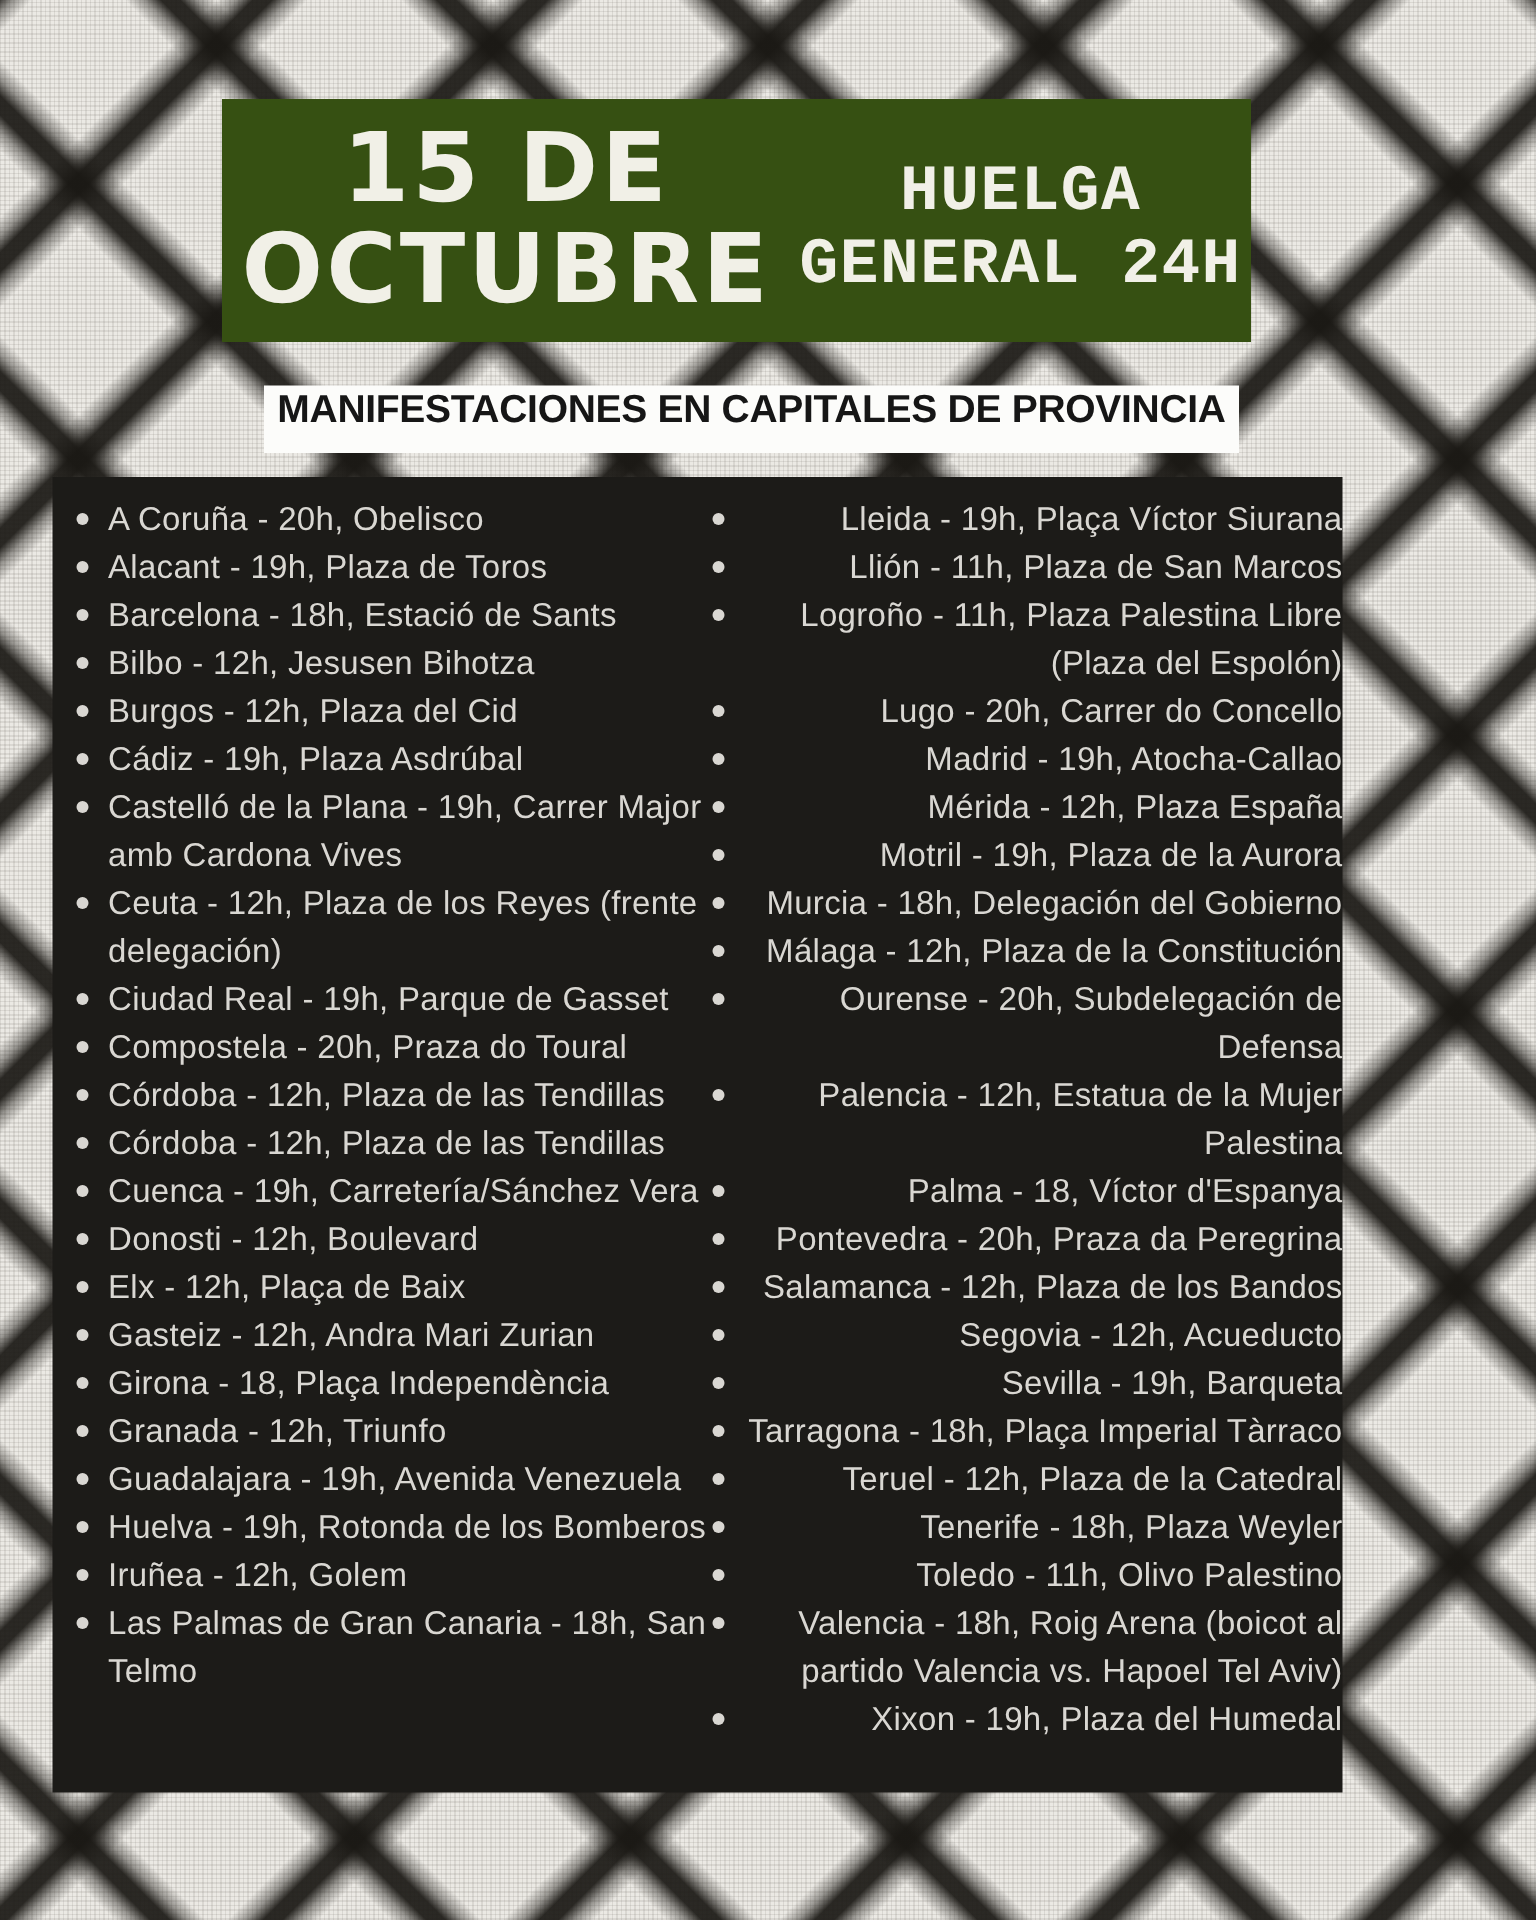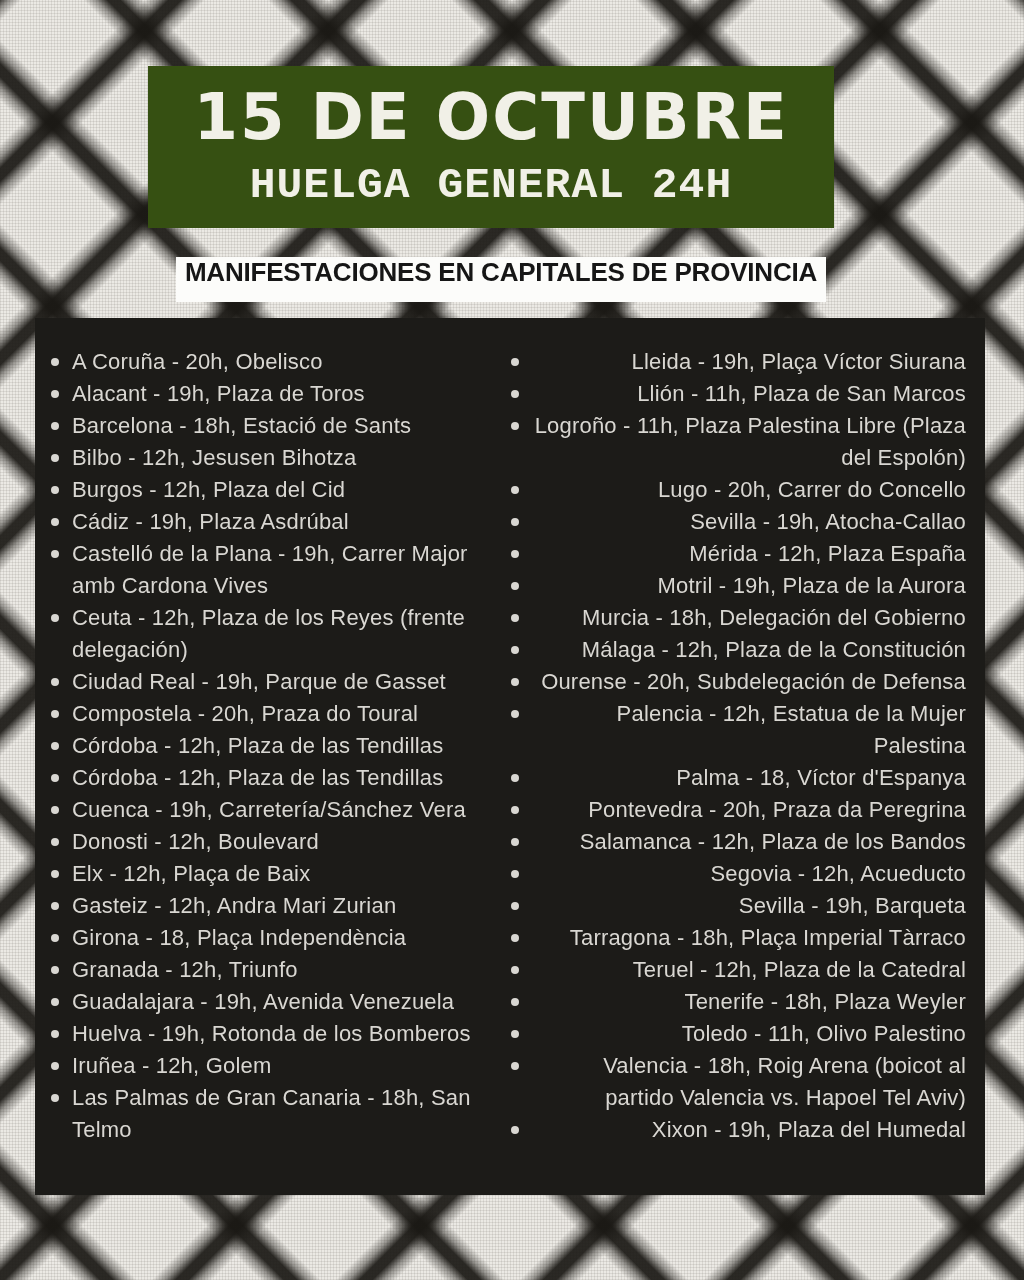--- a/index.html
+++ b/index.html
@@ -25,21 +25,21 @@
         rgba(26,24,20,0.92) 80px, rgba(26,24,20,0.40) 88px,
         rgba(26,24,20,0) 97px, rgba(26,24,20,0) 130px),
       repeating-linear-gradient(0deg,  rgba(110,105,98,0.14) 0 1px, rgba(0,0,0,0) 1px 3px),
       repeating-linear-gradient(90deg, rgba(110,105,98,0.14) 0 1px, rgba(0,0,0,0) 1px 3px);
   }
 
   
   .banner {
     position:absolute; left:148px; top:66px; width:686px; height:162px;
     background:var(--banner-bg, #365012);
-    display:flex; flex-direction:column; align-items:center; justify-content:center;
+    display:flex; flex-direction:row; align-items:center; justify-content:center;
     text-align:center;
   }
   .banner .l1 {
     font-family:"DejaVu Sans", sans-serif; font-weight:bold;
     font-size:64px; letter-spacing:2px; line-height:1.04;
     color:var(--banner-fg, #f1f0e7);
   }
   .banner .l2 {
     font-family:Liberation Mono, monospace; font-weight:bold;
     font-size:43px; letter-spacing:1px; margin-top:10px;
@@ -52,23 +52,23 @@
     background:var(--subtitle-bg, #fcfcfa);
     display:flex; align-items:flex-start; justify-content:center;
   }
   .subtitle span {
     font-weight:bold; font-size:26px; letter-spacing:-0.2px;
     color:var(--subtitle-fg, #161616); white-space:nowrap;
   }
 
   
   .panel {
-    position:absolute; left:35px; top:318px; width:950px; height:877px;
+    position:absolute; left:35px; top:318px; width:860px; height:877px;
     background:var(--panel-bg, #1c1b18);
-    display:flex; padding:28px 0 0 16px; box-sizing:border-box;
+    display:flex; padding:12px 0 0 16px; box-sizing:border-box;
   }
   ul.col { list-style:none; margin:0; padding:0; width:460px; }
   ul.col.right { width:455px;text-align:right; }
   li.item { display:flex; align-items:flex-start; }
   .bullet {
     flex:0 0 auto; width:8px; height:8px; border-radius:50%;
     margin:12px 13px 0 0;
     background:var(--list-fg, #d9d7d2);
   }
   .item-text {
@@ -193,21 +193,21 @@
       <li class="item">
         <span class="bullet"></span>
         <span class="item-text">Logroño - 11h, Plaza Palestina Libre (Plaza del Espolón)</span>
       </li>
       <li class="item">
         <span class="bullet"></span>
         <span class="item-text">Lugo - 20h, Carrer do Concello</span>
       </li>
       <li class="item">
         <span class="bullet"></span>
-        <span class="item-text">Sevilla - 19h, Atocha-Callao</span>
+        <span class="item-text">Madrid - 19h, Atocha-Callao</span>
       </li>
       <li class="item">
         <span class="bullet"></span>
         <span class="item-text">Mérida - 12h, Plaza España</span>
       </li>
       <li class="item">
         <span class="bullet"></span>
         <span class="item-text">Motril - 19h, Plaza de la Aurora</span>
       </li>
       <li class="item">

